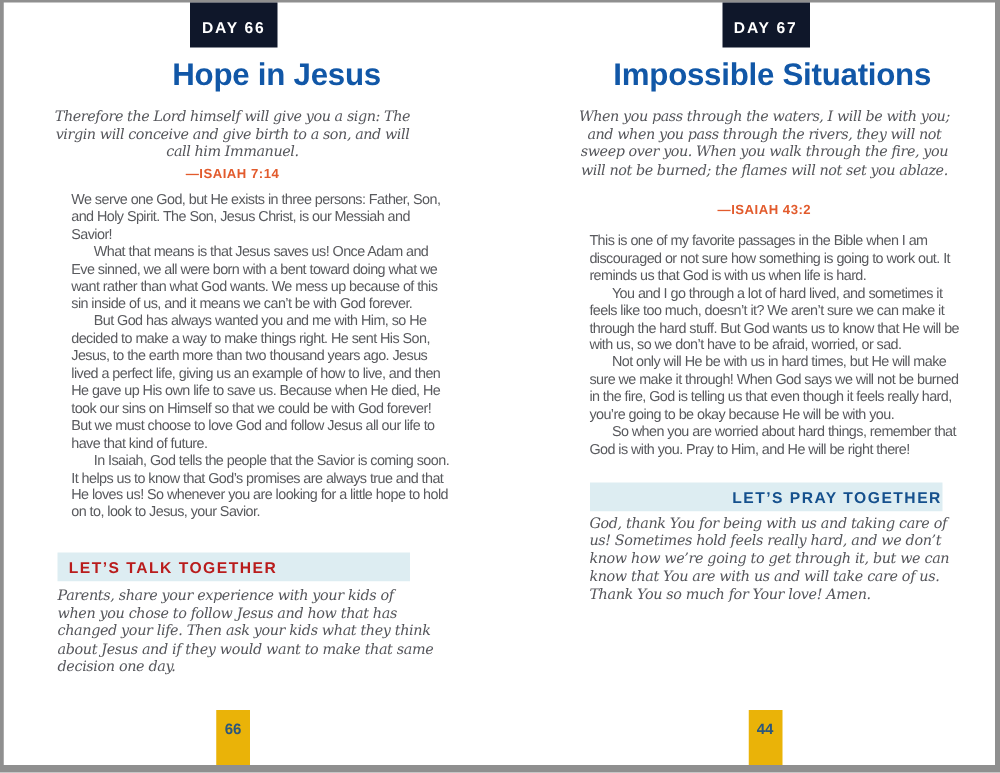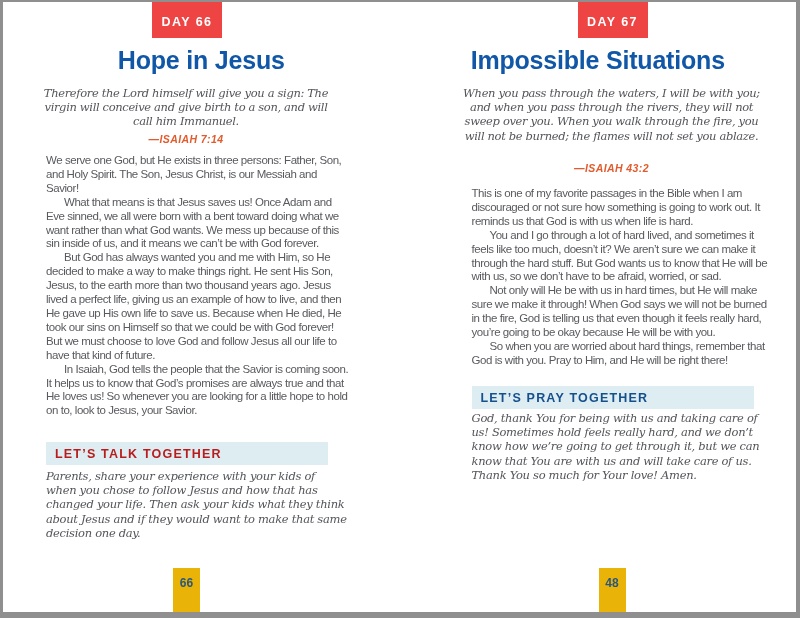--- a/index.html
+++ b/index.html
@@ -17,37 +17,38 @@
     display:flex;
   }
   .page{
     position:relative;
     width:50%; height:100%;
   }
   
   .day-banner{
     position:absolute; top:0;
     width:70px; height:36px;
-    background:#ef4444;
+    background:#0f172a;
     color:#ffffff;
     font-size:12.5px; font-weight:bold;
     letter-spacing:1.4px;
     display:flex; align-items:center; justify-content:center;
     padding-top:4px; box-sizing:border-box;
   }
   .page-left .day-banner{ left:149px; }
   .page-right .day-banner{ left:178px; }
   
   .title{
     position:absolute; top:44px; left:0;
     width:100%; margin:0;
     text-align:center;
     color:#1157a7;
     font-size:25px; font-weight:bold;
     letter-spacing:-0.2px;
+    padding-left:20px;
   }
   .page-right .title{ width:calc(100% + 0px); }
   
   .scripture{
     position:absolute; margin:0;
     font-family:"DejaVu Serif",serif;
     font-style:italic;
     color:#54555a;
     font-size:11.5px; line-height:14.2px;
     letter-spacing:-0.35px;
@@ -56,48 +57,47 @@
   .page-left .scripture{ top:84px; left:33px; width:300px; }
   .page-right .scripture{ top:84px; left:62px; width:300px; }
   
   .reference{
     position:absolute; margin:0;
     width:100%; left:0;
     text-align:center;
     color:#e25b2d;
     font-size:10.5px; font-weight:bold;
     letter-spacing:0.4px;
-    font-style:italic;
   }
   .page-left .reference{ top:131px; width:366px;}
   .page-right .reference{ top:160px; width:424px; left:0; }
   .page-left .reference{ left:0; }
   
   .body{
     position:absolute;
   }
-  .page-left .body{ top:152px; left:43px; width:304px; }
+  .page-left .body{ top:152px; left:54px; width:304px; }
   .page-right .body{ top:185px; left:72px; width:304px; }
   .body p{
     margin:0;
     color:#595a5e;
     font-size:11.5px; line-height:13.9px;
     letter-spacing:-0.45px;
   }
   .body p.indent{ text-indent:18px; }
   
   .callout-bar{
     position:absolute;
     width:282px; height:23px;
     background:#ddedf2;
     display:flex; align-items:center;
     padding-left:9px; box-sizing:border-box;
   }
   .page-left .callout-bar{ top:440px; left:43px; }
-  .page-right .callout-bar{ top:384px; left:72px; }
+  .page-right .callout-bar{ top:384px; left:72px;justify-content:flex-end; }
   .callout-heading{
     font-size:12.5px; font-weight:bold;
     letter-spacing:1.2px;
   }
   .page-left .callout-heading{ color:#b91c1c; }
   .page-right .callout-heading{ color:#15508d; }
   
   .callout-text{
     position:absolute; margin:0;
     font-family:"DejaVu Serif",serif;
@@ -163,17 +163,17 @@
       <p>This is one of my favorite passages in the Bible when I am discouraged or not sure how something is going to work out. It reminds us that God is with us when life is hard.</p>
       <p class="indent">You and I go through a lot of hard lived, and sometimes it feels like too much, doesn’t it? We aren’t sure we can make it through the hard stuff. But God wants us to know that He will be with us, so we don’t have to be afraid, worried, or sad.</p>
       <p class="indent">Not only will He be with us in hard times, but He will make sure we make it through! When God says we will not be burned in the fire, God is telling us that even though it feels really hard, you’re going to be okay because He will be with you.</p>
       <p class="indent">So when you are worried about hard things, remember that God is with you. Pray to Him, and He will be right there!</p>
     </div>
     <div class="callout-bar">
       <span class="callout-heading">LET’S PRAY TOGETHER</span>
     </div>
     <p class="callout-text">God, thank You for being with us and taking care of us! Sometimes hold feels really hard, and we don’t know how we’re going to get through it, but we can know that You are with us and will take care of us. Thank You so much for Your love! Amen.</p>
     <div class="page-num-box">
-      <span class="page-num">48</span>
+      <span class="page-num">44</span>
     </div>
   </section>
 
 </div>
 
 </body></html>

